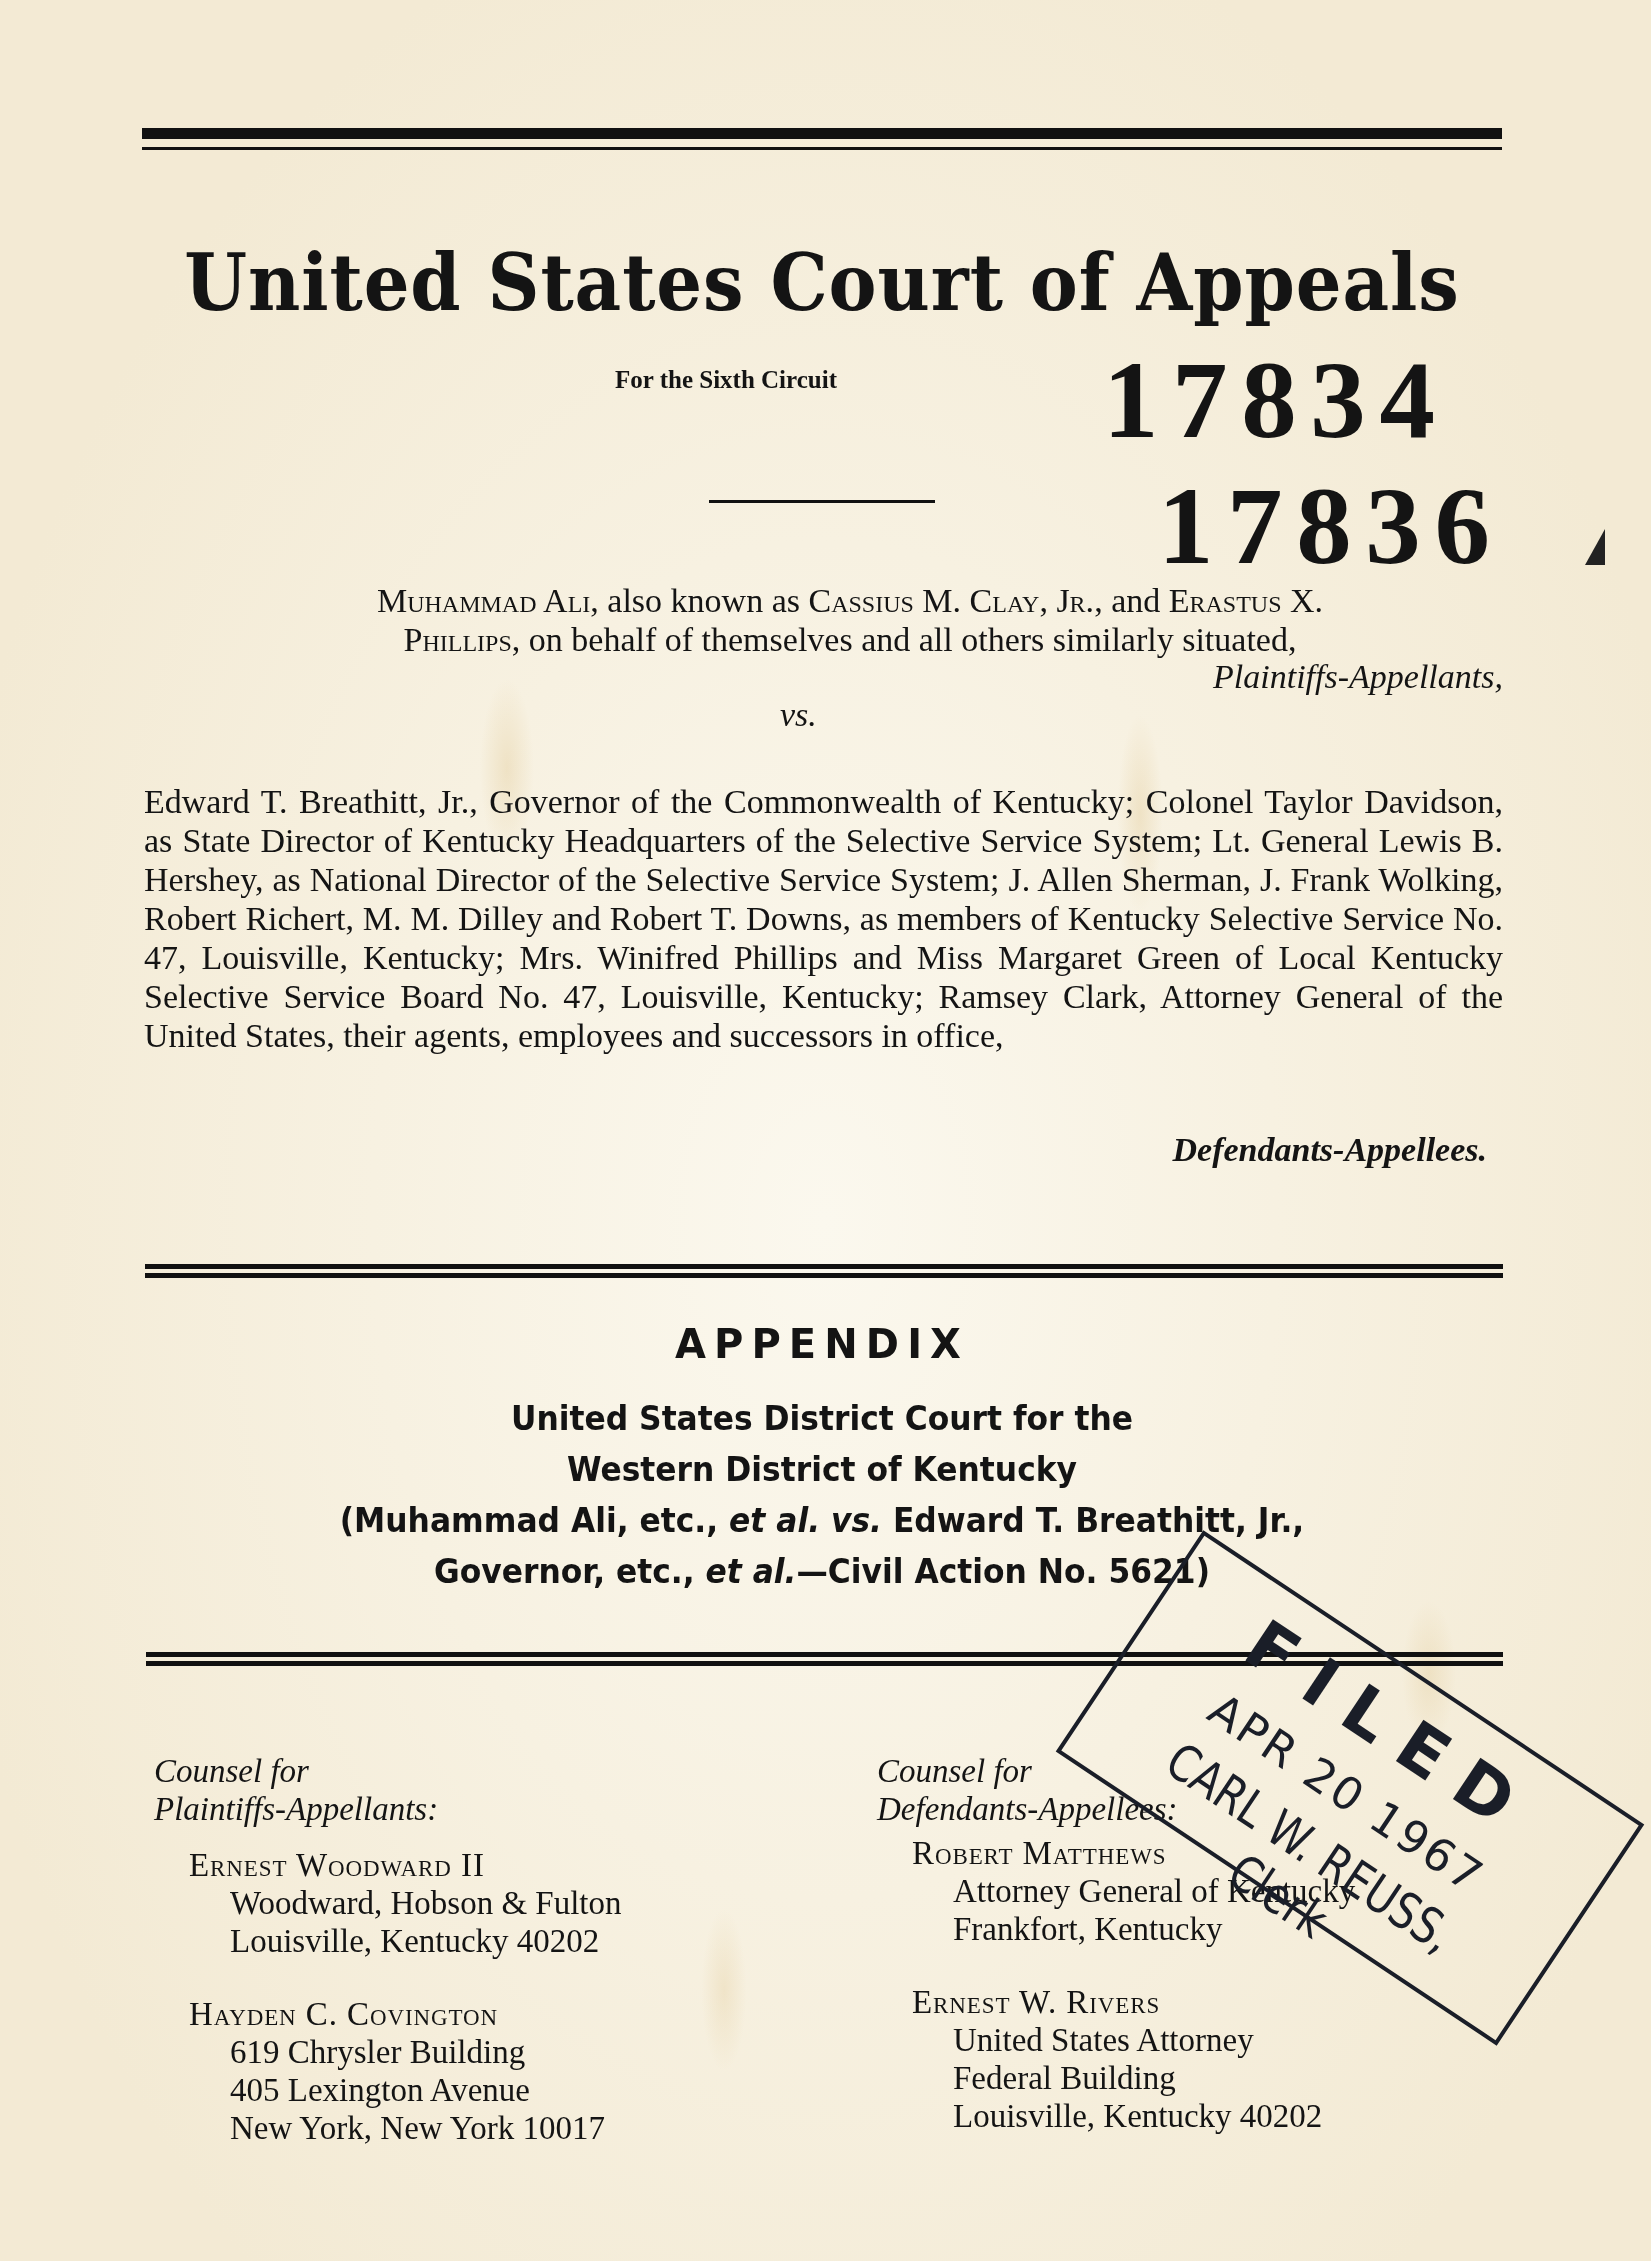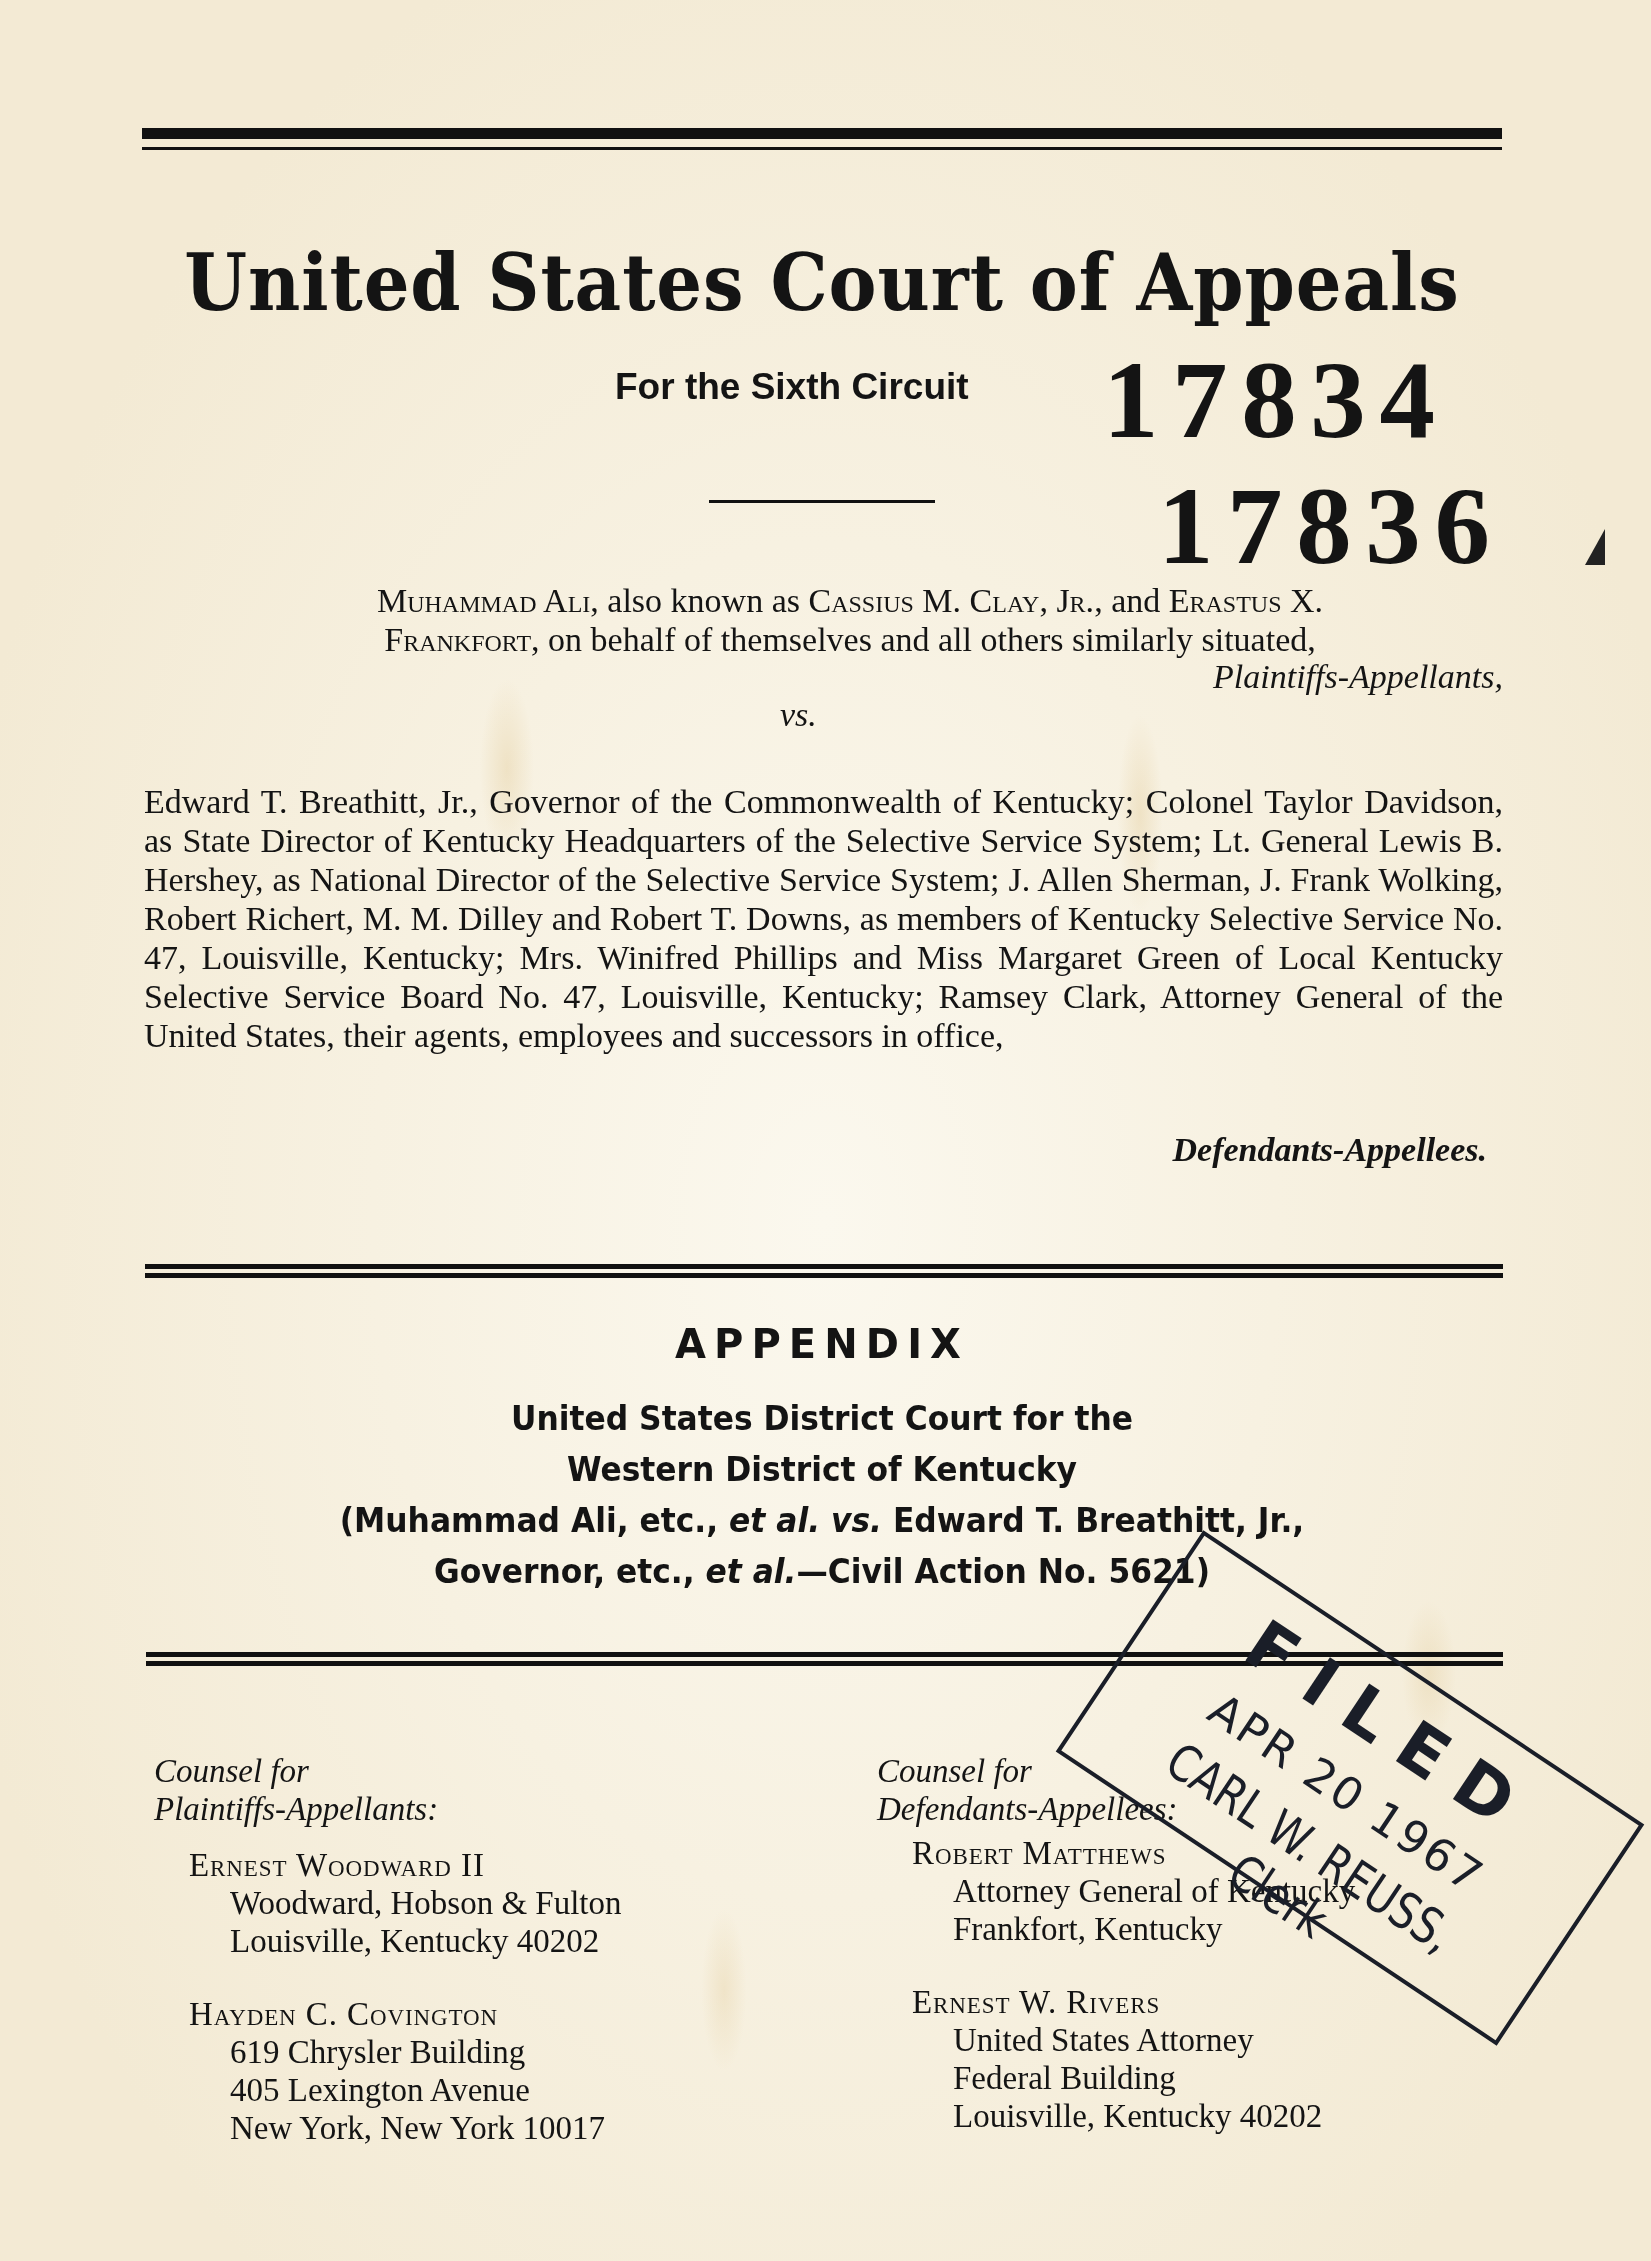--- a/index.html
+++ b/index.html
@@ -19,22 +19,22 @@
   .rule-thick { position: absolute; background: #111; }
   .sc { font-variant: small-caps; }
 
   .title {
     left: 142px; width: 1360px; top: 240px;
     font-family: "DejaVu Serif", serif; font-weight: bold;
     font-size: 72px; letter-spacing: 0.9px; text-align: center;
     transform: scaleY(1.08);
   }
   .circuit {
-    left: 615px; top: 366px; font-family: Liberation Sans, sans-serif;
-    font-weight: bold; font-size: 37px;
+    left: 615px; top: 366px; font-family: Liberation Serif, serif;
+    font-weight: bold; font-size: 25px;
   }
   .docket {
     font-family: "Liberation Serif", serif; font-weight: bold;
     font-size: 111px; letter-spacing: 13.6px; line-height: 1;
   }
   .short-rule { left: 709px; top: 500px; width: 226px; height: 3.2px; background: #111; }
 
   .body-text { font-size: 34px; line-height: 39px; }
   .parties {
     left: 199px; width: 1302px; top: 581px; text-align: center;
@@ -78,21 +78,21 @@
 <div class="abs docket" style="left:1103px;top:344px;">17834</div>
 <div class="abs docket" style="left:1158px;top:470px;">17836</div>
 <div class="abs short-rule"></div>
 <div class="ink-mark"></div>
 
 <div class="abs body-text parties">
   <div>
     <span class="sc">Muhammad Ali</span><span>, also known as </span><span class="sc">Cassius M. Clay, Jr.</span><span>, and </span><span class="sc">Erastus X.</span>
   </div>
   <div>
-    <span class="sc">Frankfort</span><span>, on behalf of themselves and all others similarly situated,</span>
+    <span class="sc">Phillips</span><span>, on behalf of themselves and all others similarly situated,</span>
   </div>
 </div>
 <div class="abs role" style="right:148px;top:658px;">Plaintiffs-Appellants,</div>
 <div class="abs role" style="left:780px;top:696px;">vs.</div>
 
 <div class="abs body-text defendants">Edward T. Breathitt, Jr., Governor of the Commonwealth of Kentucky; Colonel Taylor Davidson, as State Director of Kentucky Headquarters of the Selective Service System; Lt. General Lewis B. Hershey, as National Director of the Selective Service System; J. Allen Sherman, J. Frank Wolking, Robert Richert, M. M. Dilley and Robert T. Downs, as members of Kentucky Selective Service No. 47, Louisville, Kentucky; Mrs. Winifred Phillips and Miss Margaret Green of Local Kentucky Selective Service Board No. 47, Louisville, Kentucky; Ramsey Clark, Attorney General of the United States, their agents, employees and successors in office,</div>
 <div class="abs role" style="right:164px;top:1131px;font-weight:bold;">Defendants-Appellees.</div>
 
 <div class="rule-thick" style="left:145px;top:1264px;width:1358px;height:4.5px;"></div>
 <div class="rule-thick" style="left:145px;top:1273px;width:1358px;height:4.5px;"></div>

